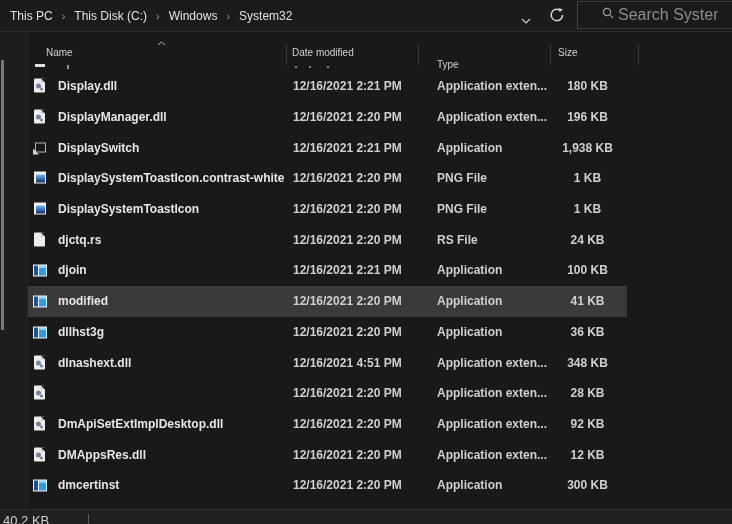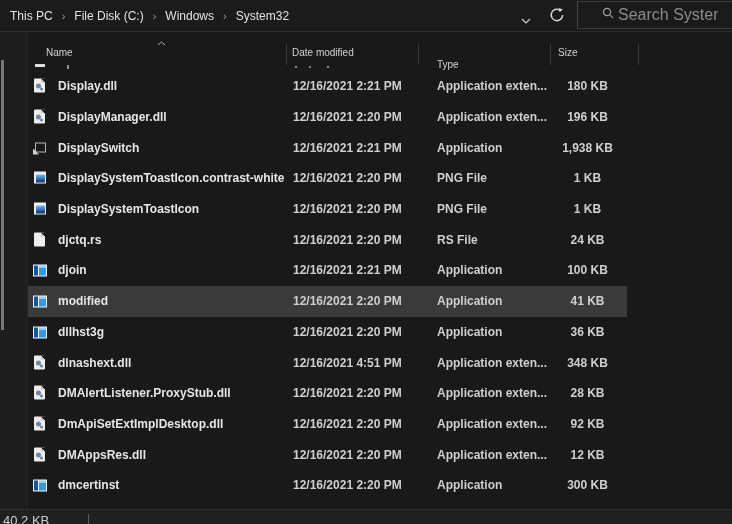--- a/index.html
+++ b/index.html
@@ -83,21 +83,21 @@
 </style>
 </head>
 <body>
 
 <div class="screen">
 
   <div class="toolbar">
     <div class="breadcrumb">
         <span class="crumb">This PC</span>
         <span class="crumb-sep">›</span>
-        <span class="crumb">File Disk (C:)</span>
+        <span class="crumb">This Disk (C:)</span>
         <span class="crumb-sep">›</span>
         <span class="crumb">Windows</span>
         <span class="crumb-sep">›</span>
         <span class="crumb">System32</span>
       </div>
     <span class="addr-chevron">
       <svg width="10" height="6" viewBox="0 0 10 6">
           <polyline points="1,1 5,5 9,1" fill="none" stroke="#cfcfcf" stroke-width="1.2"></polyline>
         </svg>
     </span>
@@ -251,21 +251,20 @@
     <span class="cell c-type">Application exten...</span>
     <span class="cell c-size">348 KB</span>
   </div>
       <div class="row">
     <span class="ic ic-dll">
           <span class="page">
             <span class="fold"></span>
           </span>
           <span class="gears"></span>
         </span>
-    <span class="cell c-name">DMAlertListener.ProxyStub.dll</span>
     <span class="cell c-date">12/16/2021 2:20 PM</span>
     <span class="cell c-type">Application exten...</span>
     <span class="cell c-size">28 KB</span>
   </div>
       <div class="row">
     <span class="ic ic-dll">
           <span class="page">
             <span class="fold"></span>
           </span>
           <span class="gears"></span>

